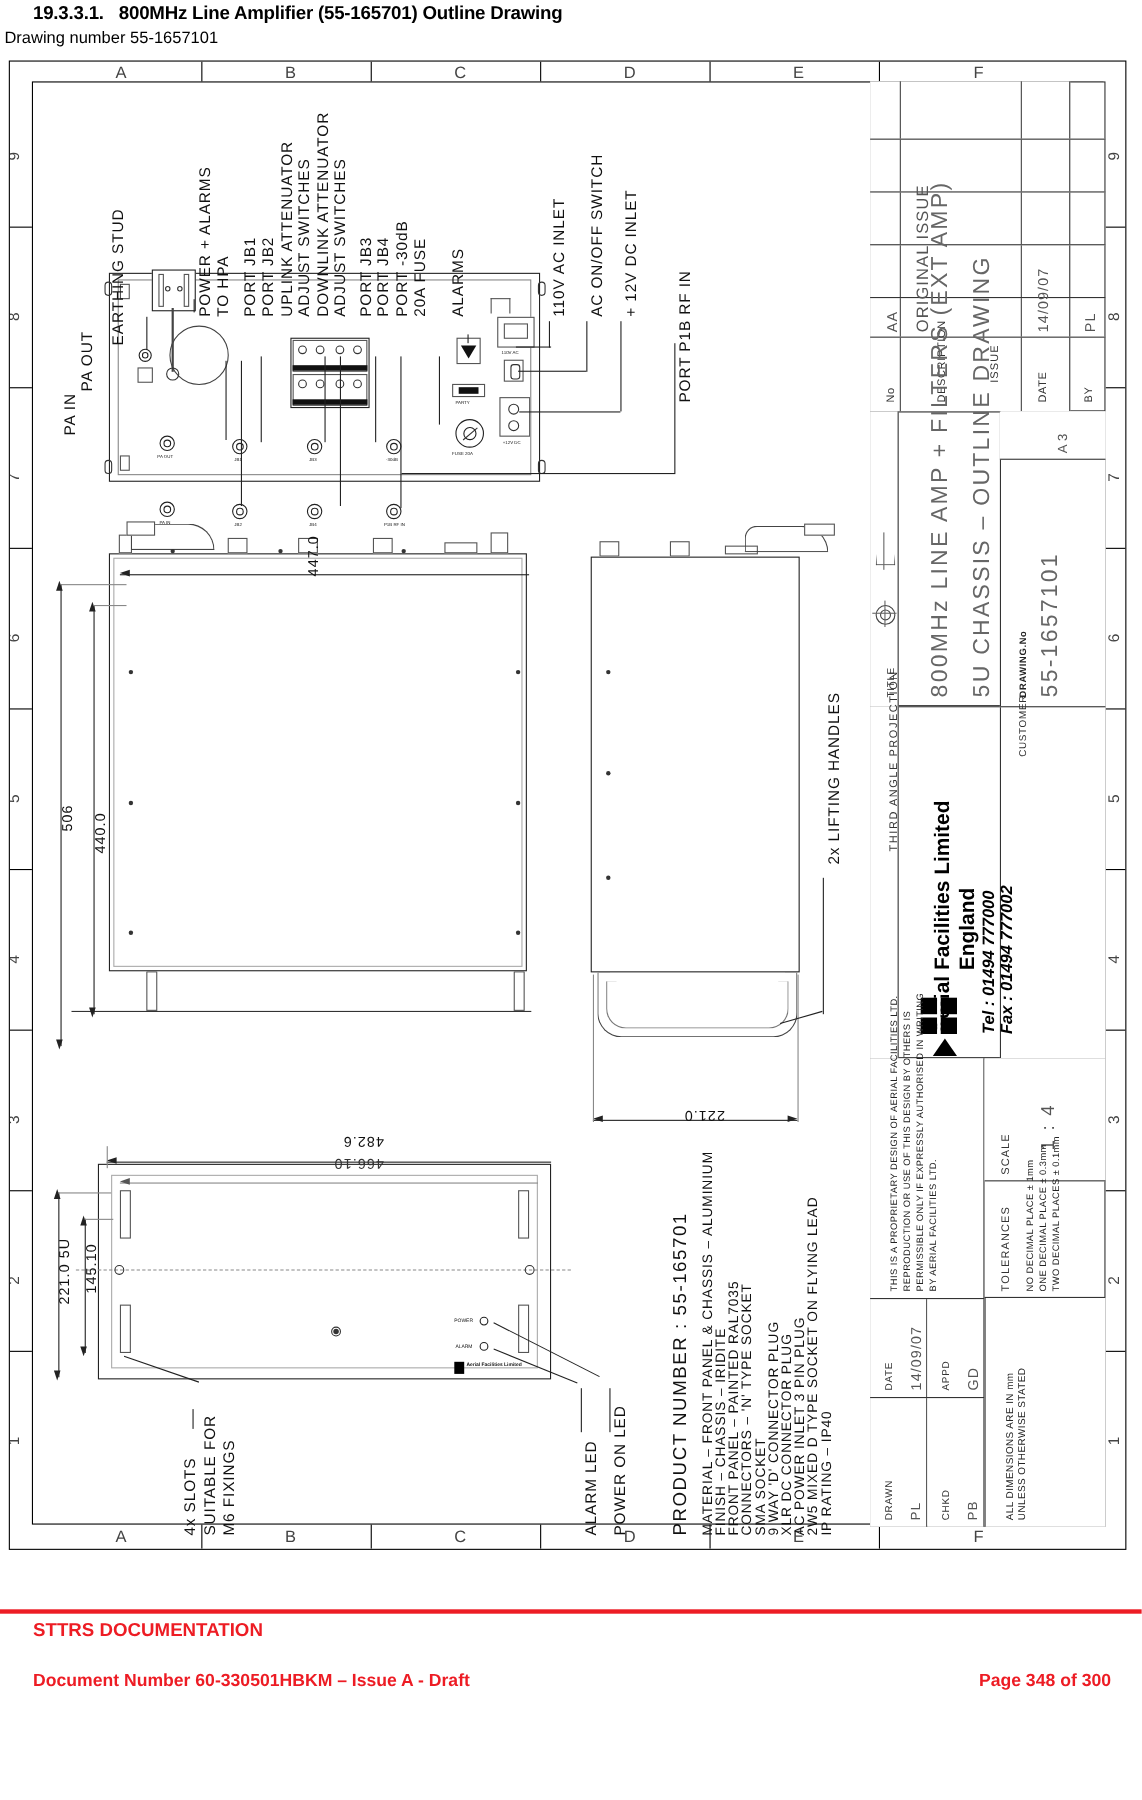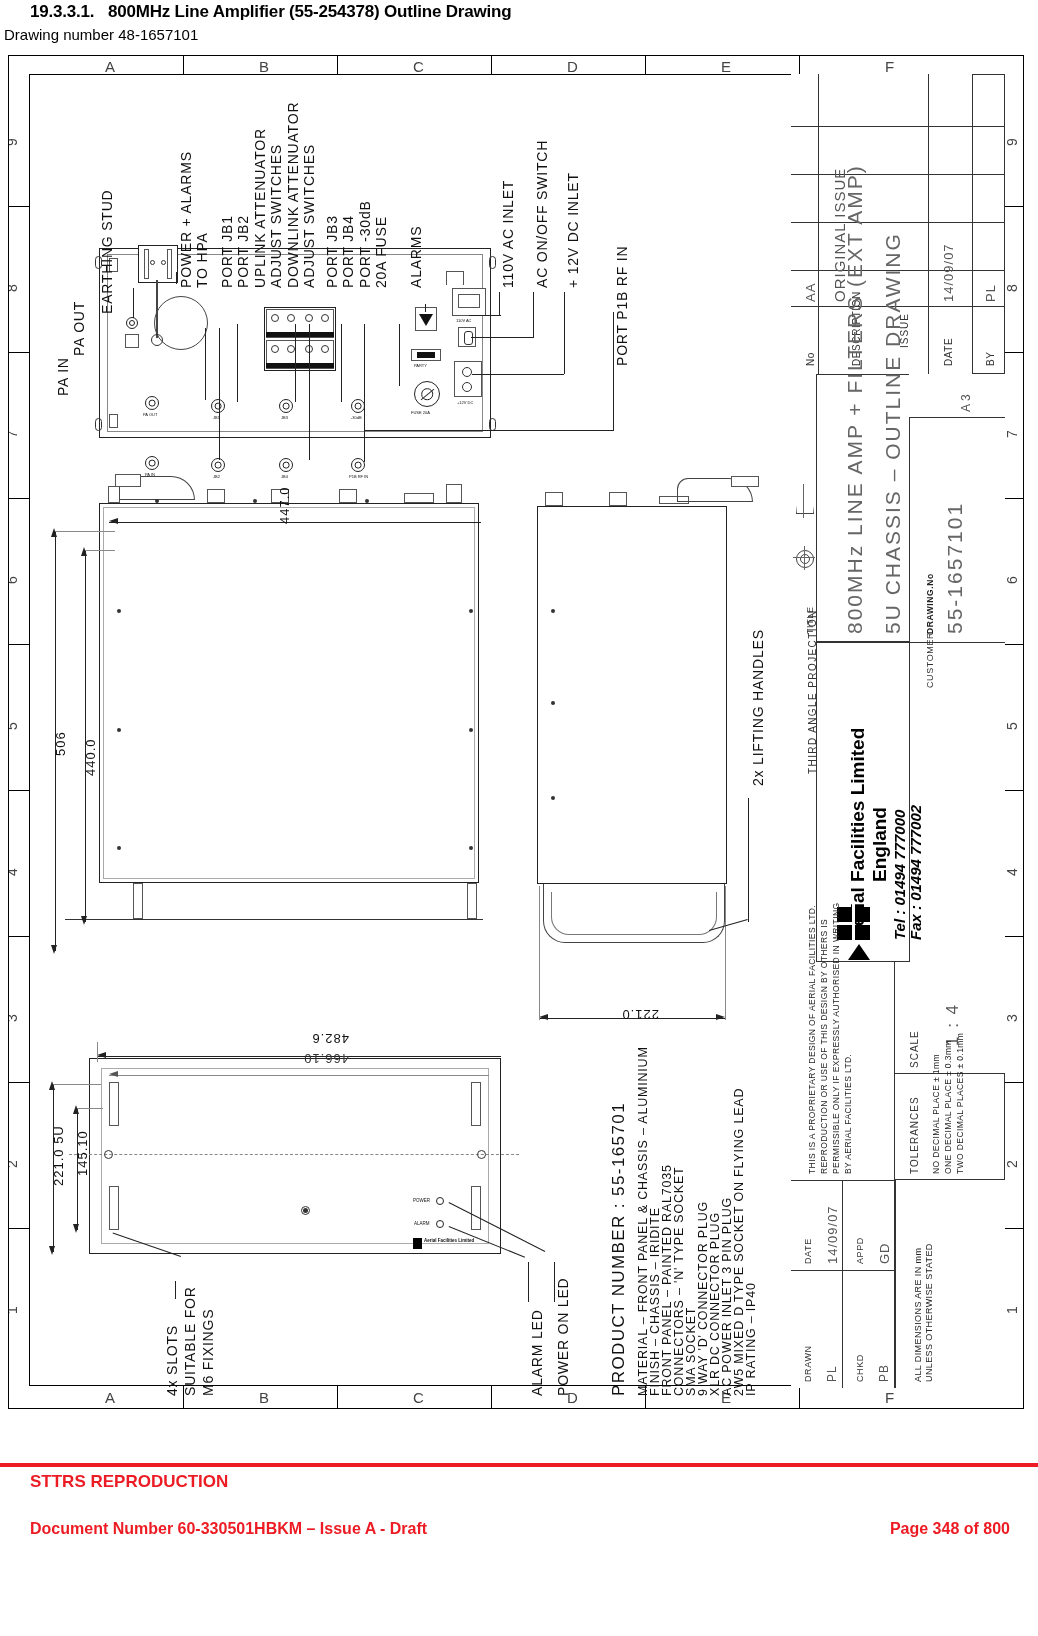--- a/index.html
+++ b/index.html
@@ -84,23 +84,23 @@
   #footer-doc{position:absolute;left:30px;top:1520px;font-size:16px;color:#ed1c24;font-weight:bold;}
   #footer-page{position:absolute;right:28px;top:1520px;font-size:16px;color:#ed1c24;font-weight:bold;}
 
   .tiny{font-size:4px;color:#111;position:absolute;white-space:nowrap;letter-spacing:0;}
   .led{position:absolute;width:6px;height:6px;border:1px solid #222;border-radius:50%;}
 </style>
 </head>
 <body>
 
 <div id="doc-heading">
-  <span class="num">19.3.3.1.</span><span>800MHz Line Amplifier (55-254378) Outline Drawing</span>
+  <span class="num">19.3.3.1.</span><span>800MHz Line Amplifier (55-165701) Outline Drawing</span>
 </div>
-<div id="doc-subheading">Drawing number 48-1657101</div>
+<div id="doc-subheading">Drawing number 55-1657101</div>
 
 <div id="drawing">
   <div id="inner-frame"></div>
 
   <div class="zone-letter zone-top" style="left:96px;">A</div>
   <div class="zone-letter zone-top" style="left:250px;">B</div>
   <div class="zone-letter zone-top" style="left:404px;">C</div>
   <div class="zone-letter zone-top" style="left:558px;">D</div>
   <div class="zone-letter zone-top" style="left:712px;">E</div>
   <div class="zone-letter zone-top" style="left:876px;">F</div>
@@ -543,15 +543,15 @@
     <div class="tbl" style="left:64px;top:1190px;font-size:9px;">APPD</div>
     <div class="tbv" style="left:86px;top:1190px;font-size:13px;">GD</div>
 
     <div class="tbsmall" style="left:122px;top:1308px;font-size:9px;">ALL DIMENSIONS ARE IN mm</div>
     <div class="tbsmall" style="left:133px;top:1308px;font-size:9px;">UNLESS OTHERWISE STATED</div>
   </div>
 
 </div>
 
 <div id="footer-rule"></div>
-<div id="footer-title">STTRS REPRODUCTION</div>
+<div id="footer-title">STTRS DOCUMENTATION</div>
 <div id="footer-doc">Document Number 60-330501HBKM – Issue A - Draft</div>
-<div id="footer-page">Page 348 of 800</div>
+<div id="footer-page">Page 348 of 300</div>
 
 </body></html>

